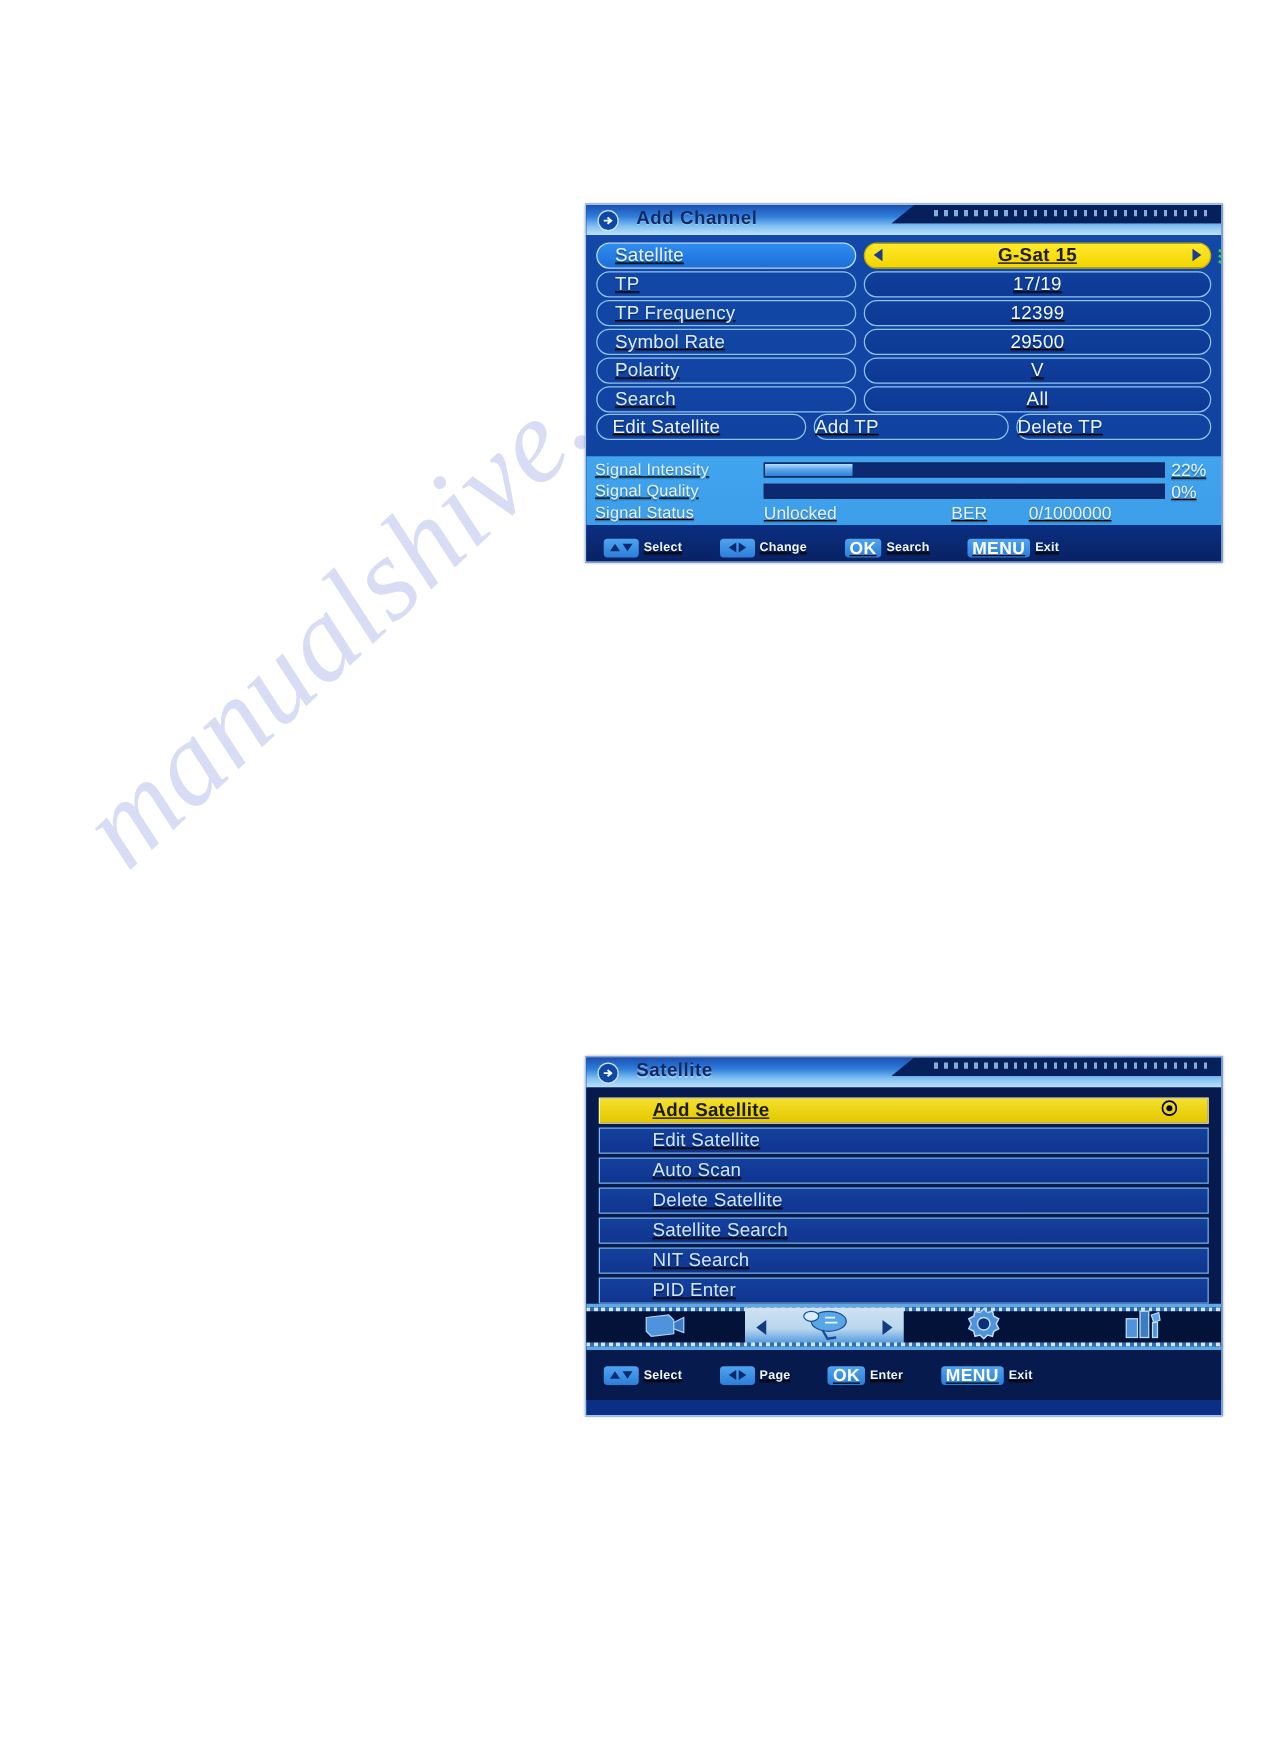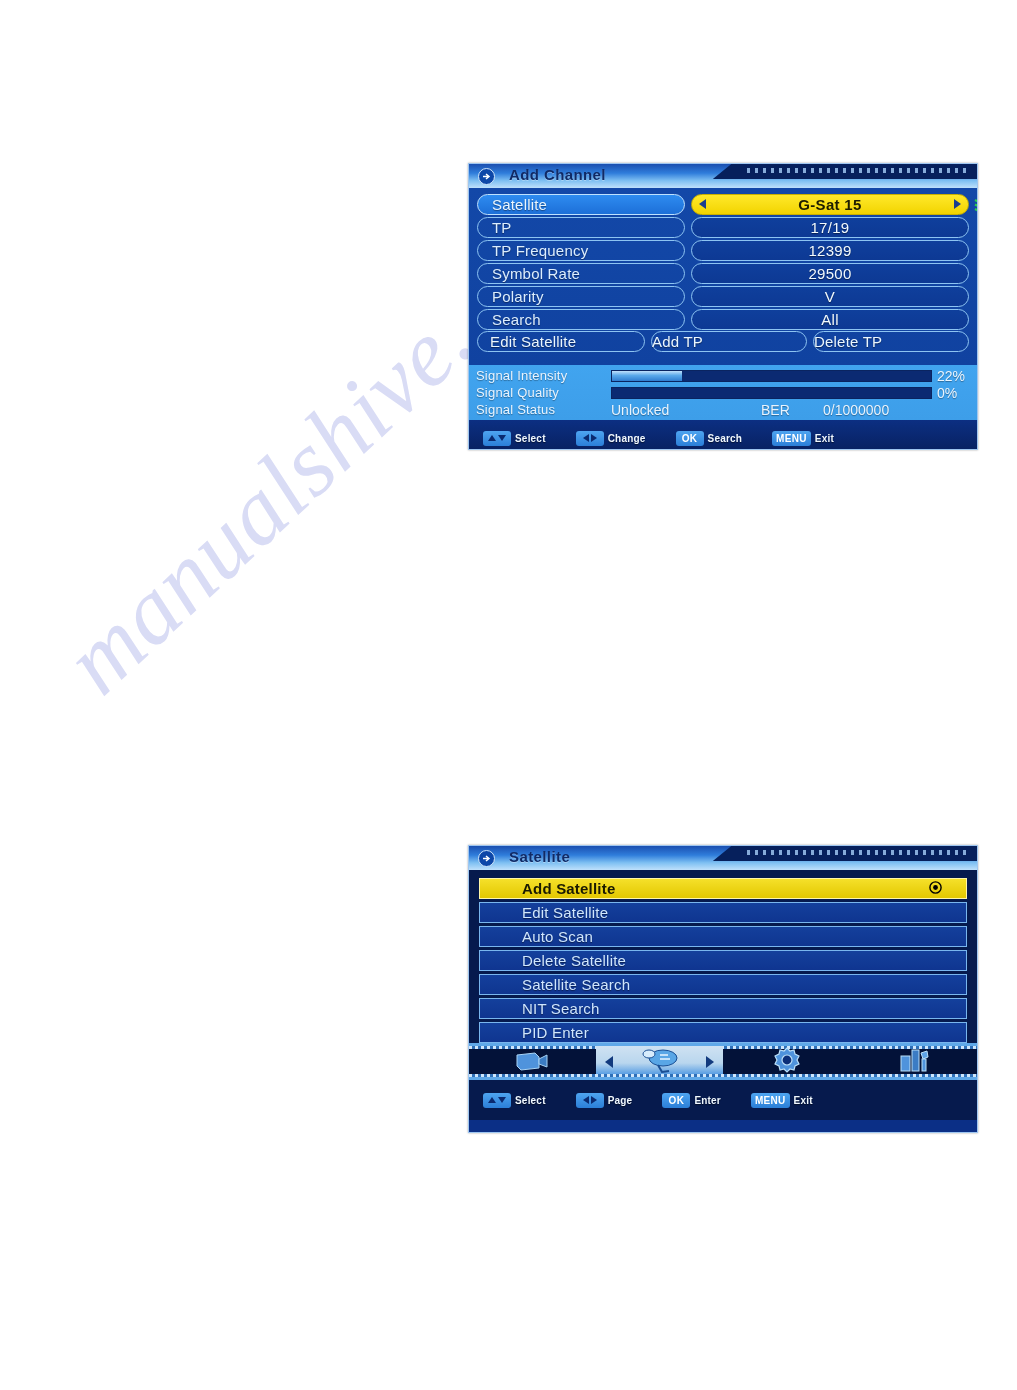--- a/index.html
+++ b/index.html
@@ -43,20 +43,21 @@
   
   .osd {
     position: absolute;
     z-index: 3;
     background: #0b2f86;
     border: 1px solid #9fc6f0;
     box-sizing: border-box;
     font-family: "Liberation Sans", sans-serif;
     overflow: hidden;
     box-shadow: 0 0 2px rgba(0,0,0,0.35);
+    text-decoration: underline;
   }
 
   
   .osd-title {
     position: relative;
     height: 24px;
     background: linear-gradient(180deg,#1b4fb0 0%, #2f7ddb 38%, #7fc0f2 70%, #bfe0fb 100%);
     overflow: hidden;
   }
   .osd-title .tb-dark {
@@ -300,21 +301,21 @@
     box-sizing: border-box;
   }
   .hint-key .tri {
     width: 0; height: 0;
   }
   .tri-up    { border-left:4px solid transparent;border-right:4px solid transparent;border-bottom:6px solid #0a2a70; }
   .tri-down  { border-left:4px solid transparent;border-right:4px solid transparent;border-top:6px solid #0a2a70; }
   .tri-left  { border-top:4px solid transparent;border-bottom:4px solid transparent;border-right:6px solid #0a2a70; }
   .tri-right { border-top:4px solid transparent;border-bottom:4px solid transparent;border-left:6px solid #0a2a70; }
   .hint-key .ktext {
-    font-size: 10px;
+    font-size: 14px;
     font-weight: bold;
     color: #ffffff;
     letter-spacing: 0.3px;
     line-height: 11px;
   }
   .hint-text {
     font-size: 10px;
     font-weight: bold;
     color: #f0f8ff;
     letter-spacing: 0.2px;

